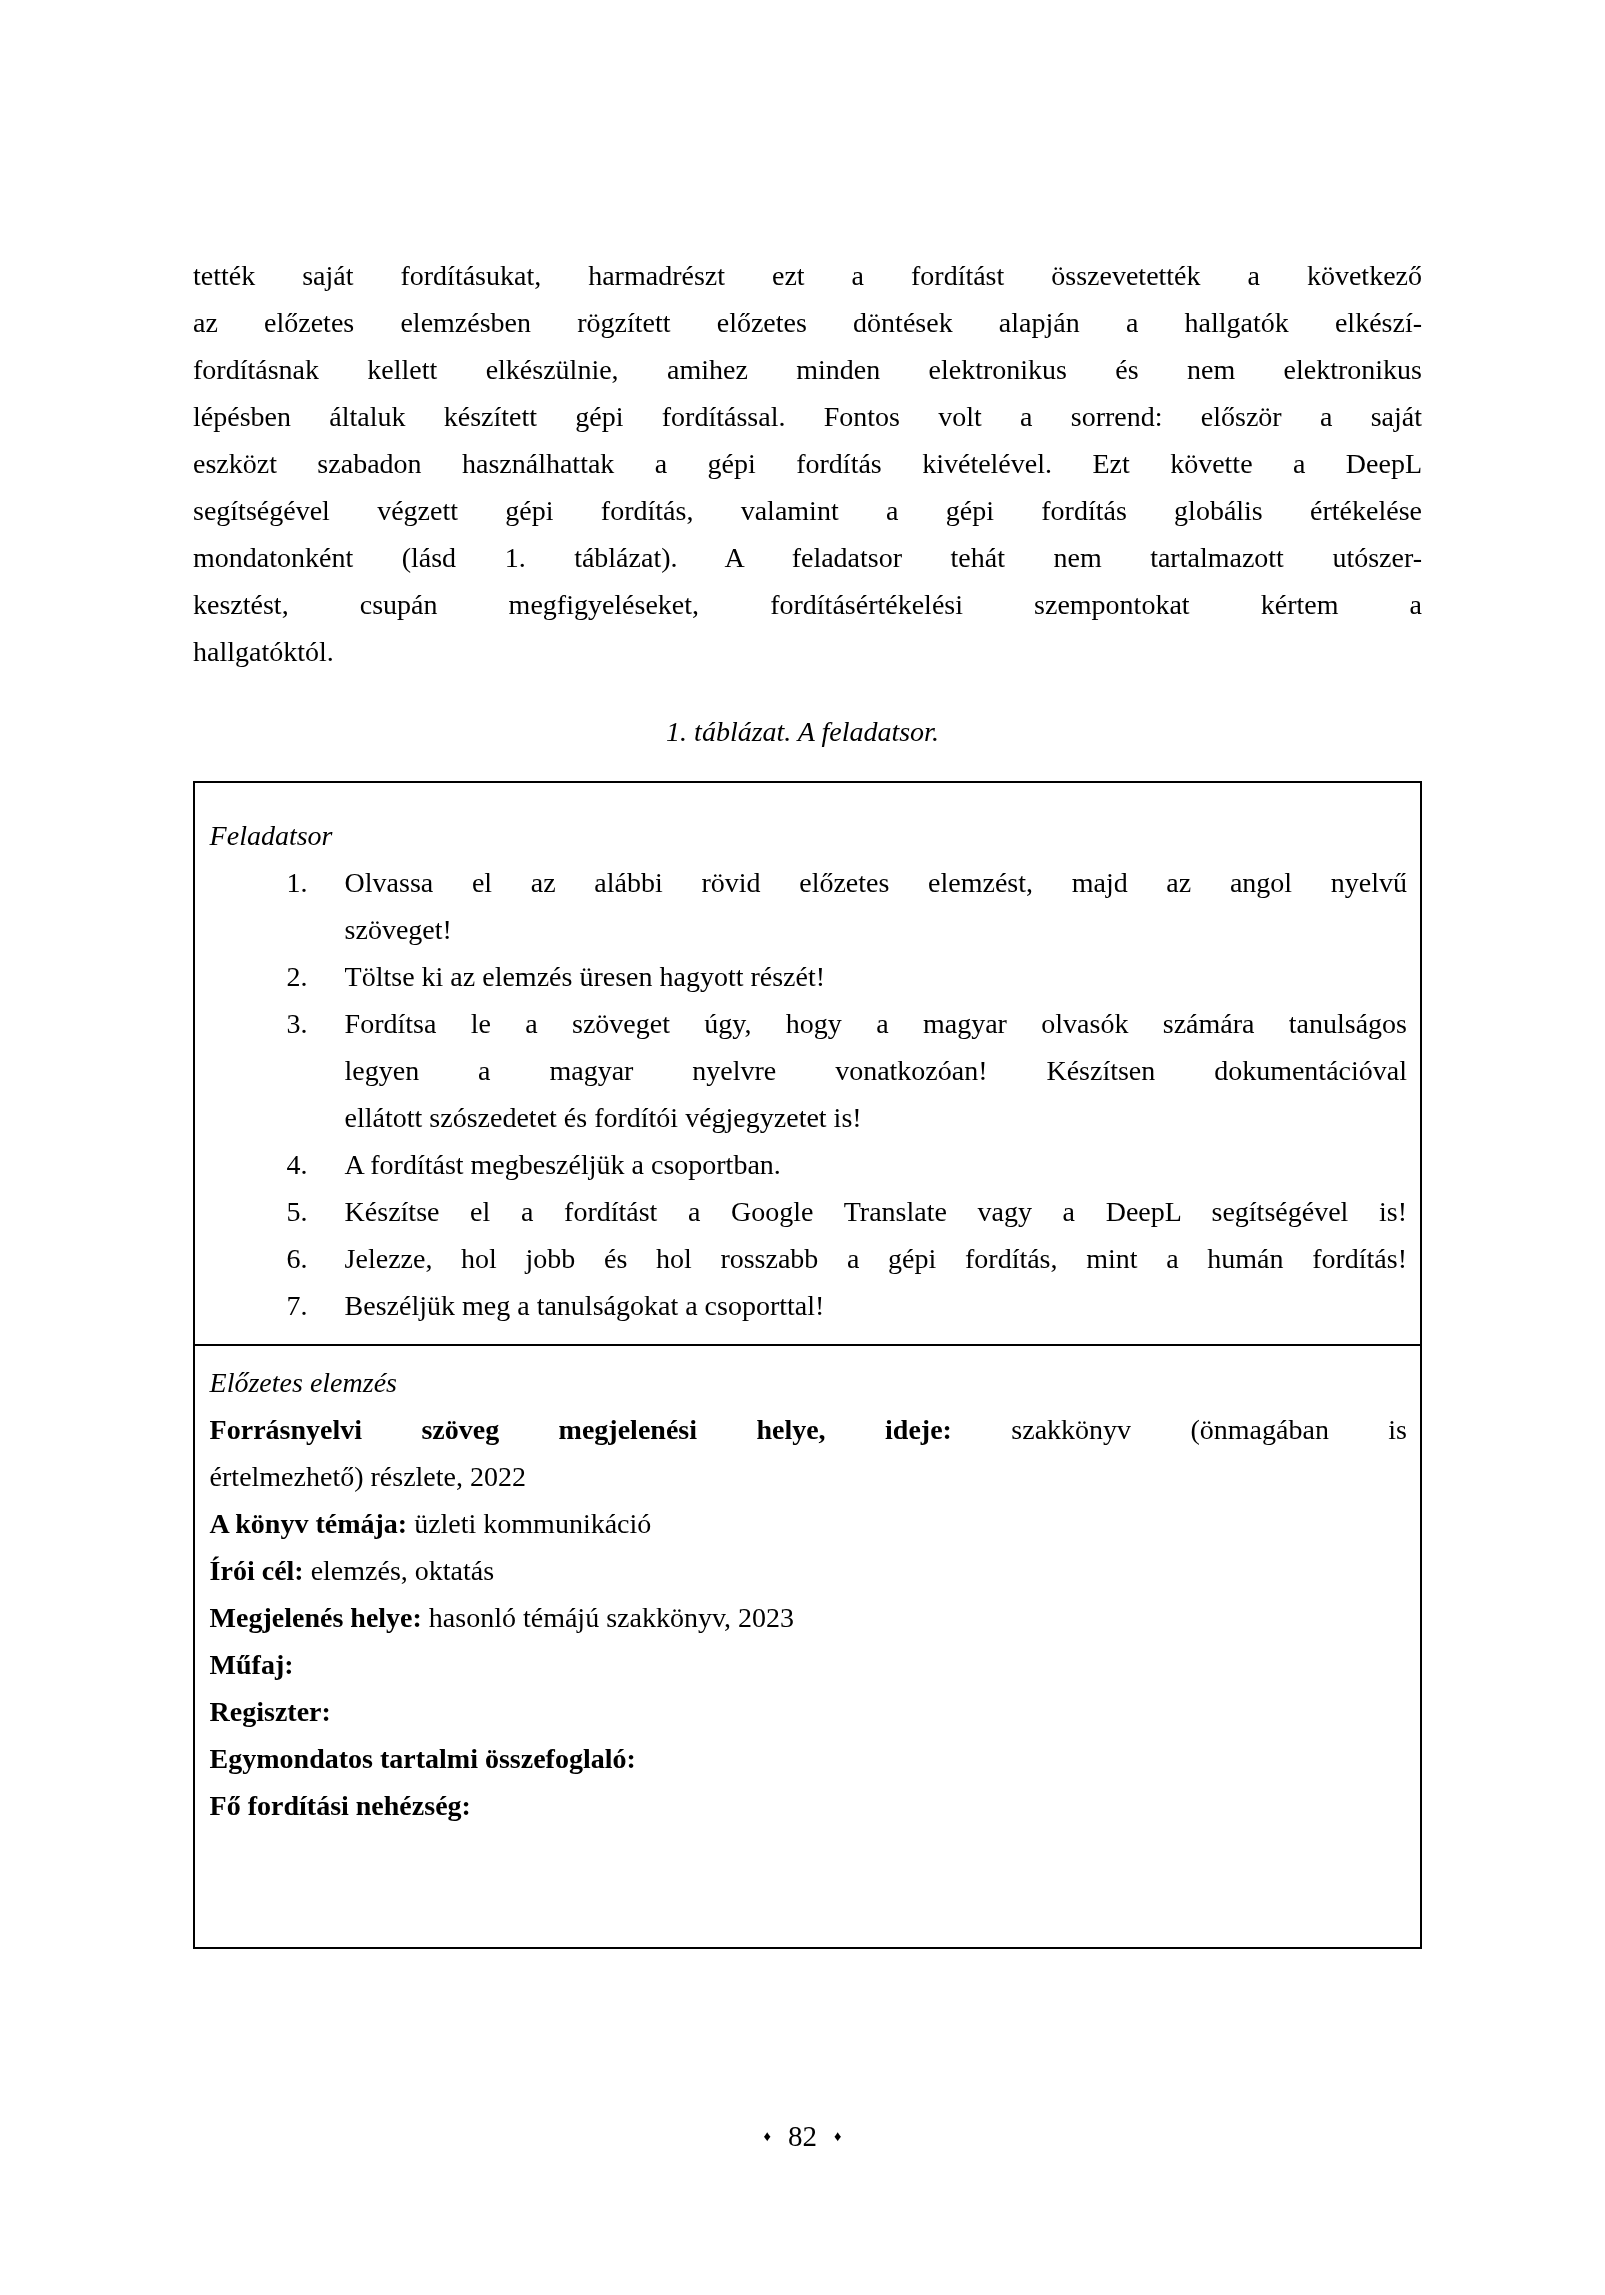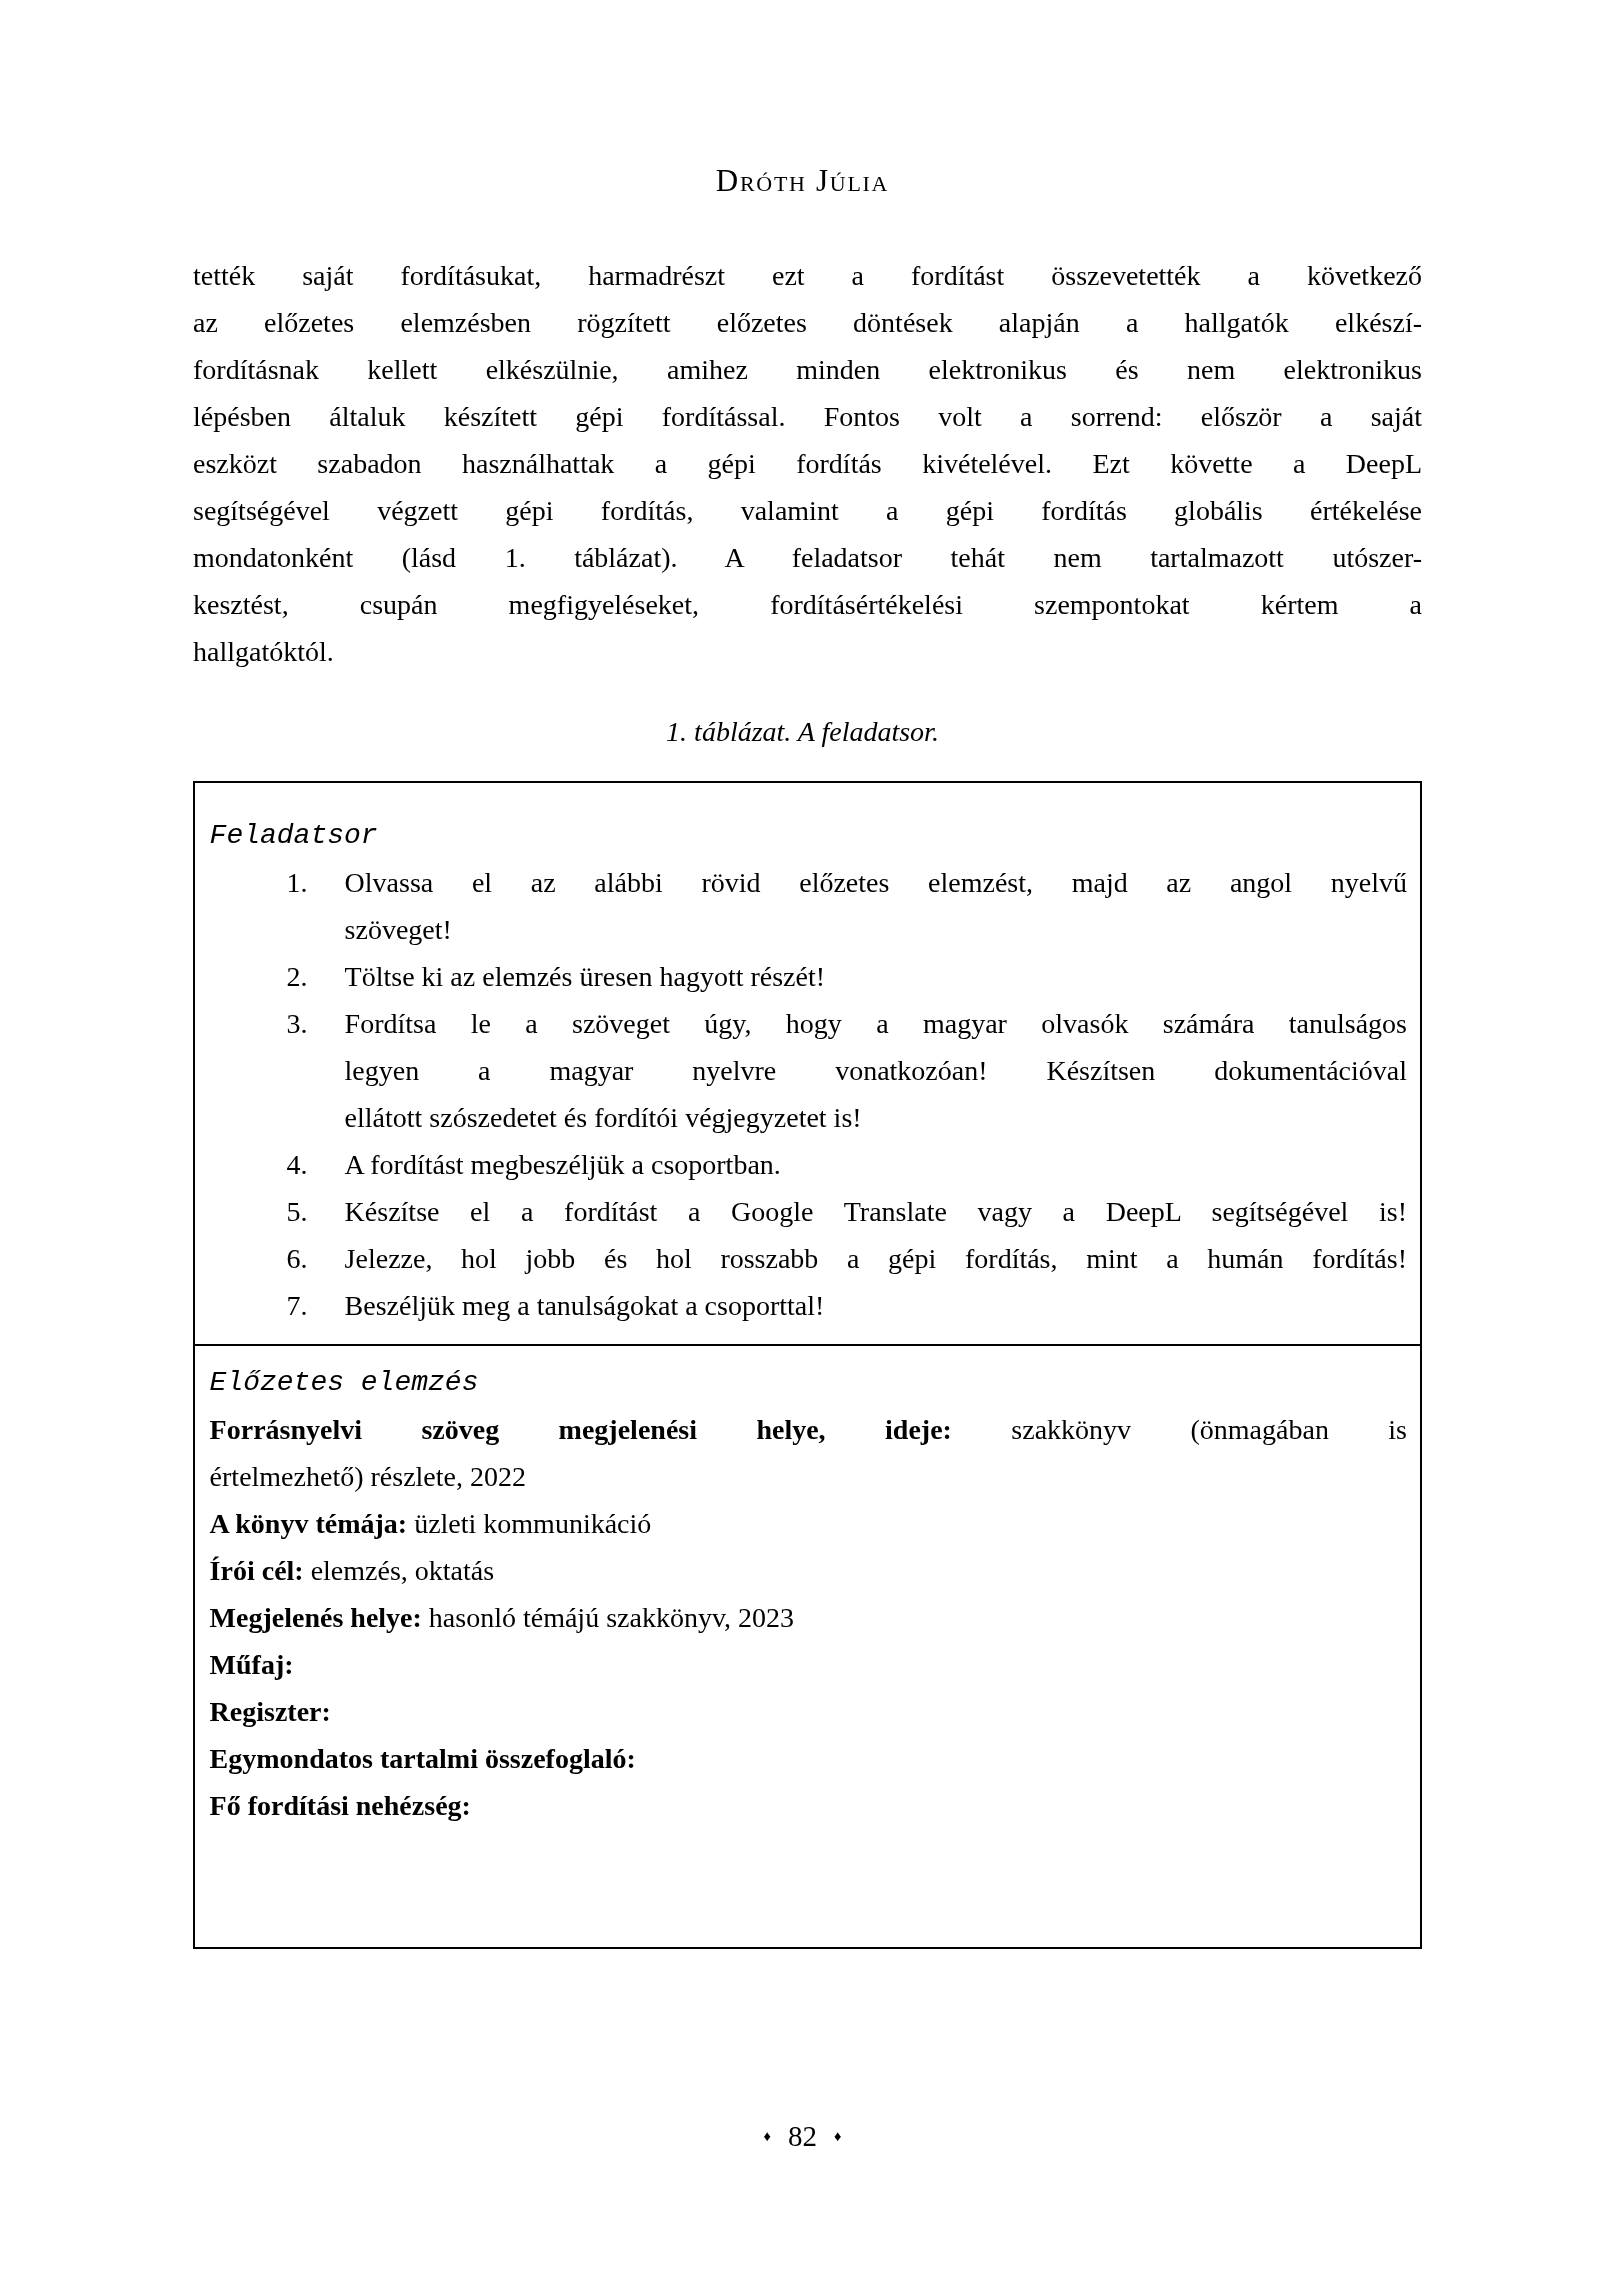--- a/index.html
+++ b/index.html
@@ -45,21 +45,21 @@
   
   .box {
     position: absolute;
     top: 781px; left: 193px; width: 1229px; height: 1168px;
     border: 2.6px solid #000000;
     box-sizing: border-box;
   }
   .cell { padding: 0 13px 0 14.6px; box-sizing: border-box; }
   .cell1 { height: 561px; padding-top: 29px; }
   .cell2 { border-top: 2.6px solid #000000; padding-top: 13px; }
-  .sec-title { font-style: italic; height: 47px; line-height: 47px; font-family: Liberation Mono, monospace; }
+  .sec-title { font-style: italic; height: 47px; line-height: 47px; }
 
   .task { display: flex; margin-left: 77px; }
   .task-num { width: 58px; flex: none; line-height: 47px; height: 47px; }
   .task-body { flex: 1; min-width: 0; }
 
   .field { height: 47px; line-height: 47px; }
   .b { font-weight: bold; margin-top: 27px; }
 
   
   .pageno {
@@ -69,21 +69,20 @@
     gap: 17px;
     font-size: 29px; line-height: 38px;
   }
   .dia { font-size: 14.6px; line-height: 38px; }
 </style>
 </head>
 <body>
 
 <div class="page">
 
-  <div class="header">Dróth Júlia</div>
 
   <div class="para">
     <div class="line j">tették saját fordításukat, harmadrészt ezt a fordítást összevetették a következő</div>
     <div class="line j">az előzetes elemzésben rögzített előzetes döntések alapján a hallgatók elkészí-</div>
     <div class="line j">fordításnak kellett elkészülnie, amihez minden elektronikus és nem elektronikus</div>
     <div class="line j">lépésben általuk készített gépi fordítással. Fontos volt a sorrend: először a saját</div>
     <div class="line j">eszközt szabadon használhattak a gépi fordítás kivételével. Ezt követte a DeepL</div>
     <div class="line j">segítségével végzett gépi fordítás, valamint a gépi fordítás globális értékelése</div>
     <div class="line j">mondatonként (lásd 1. táblázat). A feladatsor tehát nem tartalmazott utószer-</div>
     <div class="line j">kesztést, csupán megfigyeléseket, fordításértékelési szempontokat kértem a</div>

